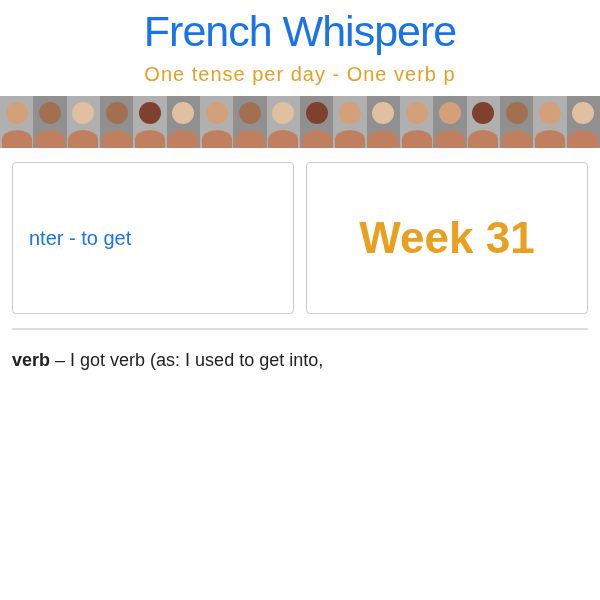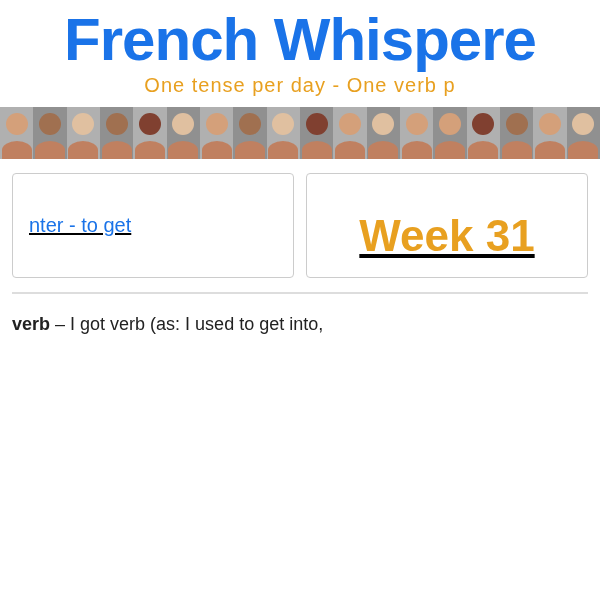--- a/index.html
+++ b/index.html
@@ -12,31 +12,31 @@
       font-family: Arial, sans-serif;
     }
 
     .header {
       background: #fff;
       padding: 10px 0 4px 0;
       text-align: center;
     }
 
     .title {
-      font-size: 60px;
-      font-weight: bold;
+      font-size: 43px;
+      font-weight: normal;
       color: #1a73e8;
       letter-spacing: -1px;
       line-height: 1;
     }
 
     .subtitle {
       font-size: 20px;
       color: #e8a020;
-      margin-top: 4px;
+      margin-top: 10px;
       letter-spacing: 1px;
     }
 
     .photo-strip {
       display: flex;
       width: 100%;
       height: 52px;
       overflow: hidden;
       margin-top: 6px;
     }
@@ -78,43 +78,41 @@
 
     .photo-item:nth-child(2n)::before { background: #a07050; }
     .photo-item:nth-child(3n)::before { background: #e0c0a0; }
     .photo-item:nth-child(5n)::before { background: #804030; }
     .photo-item:nth-child(7n)::before { background: #d4a07a; }
 
     .cards-row {
       display: flex;
       gap: 12px;
       padding: 14px 12px;
-      height: 133px;
-      text-decoration: underline;
+      height: 180px;
     }
 
     .card {
       flex: 1;
       border: 1px solid #ccc;
       border-radius: 4px;
       background: #fff;
       display: flex;
       align-items: center;
       padding: 16px;
     }
 
     .card-left {
       font-size: 20px;
       color: #1a73e8;
       font-weight: normal;
     }
 
     .card-right {
       justify-content: center;
-      align-items: flex-end;
     }
 
     .week-label {
       font-size: 44px;
       font-weight: bold;
       color: #e8a020;
     }
 
     .divider {
       height: 2px;

